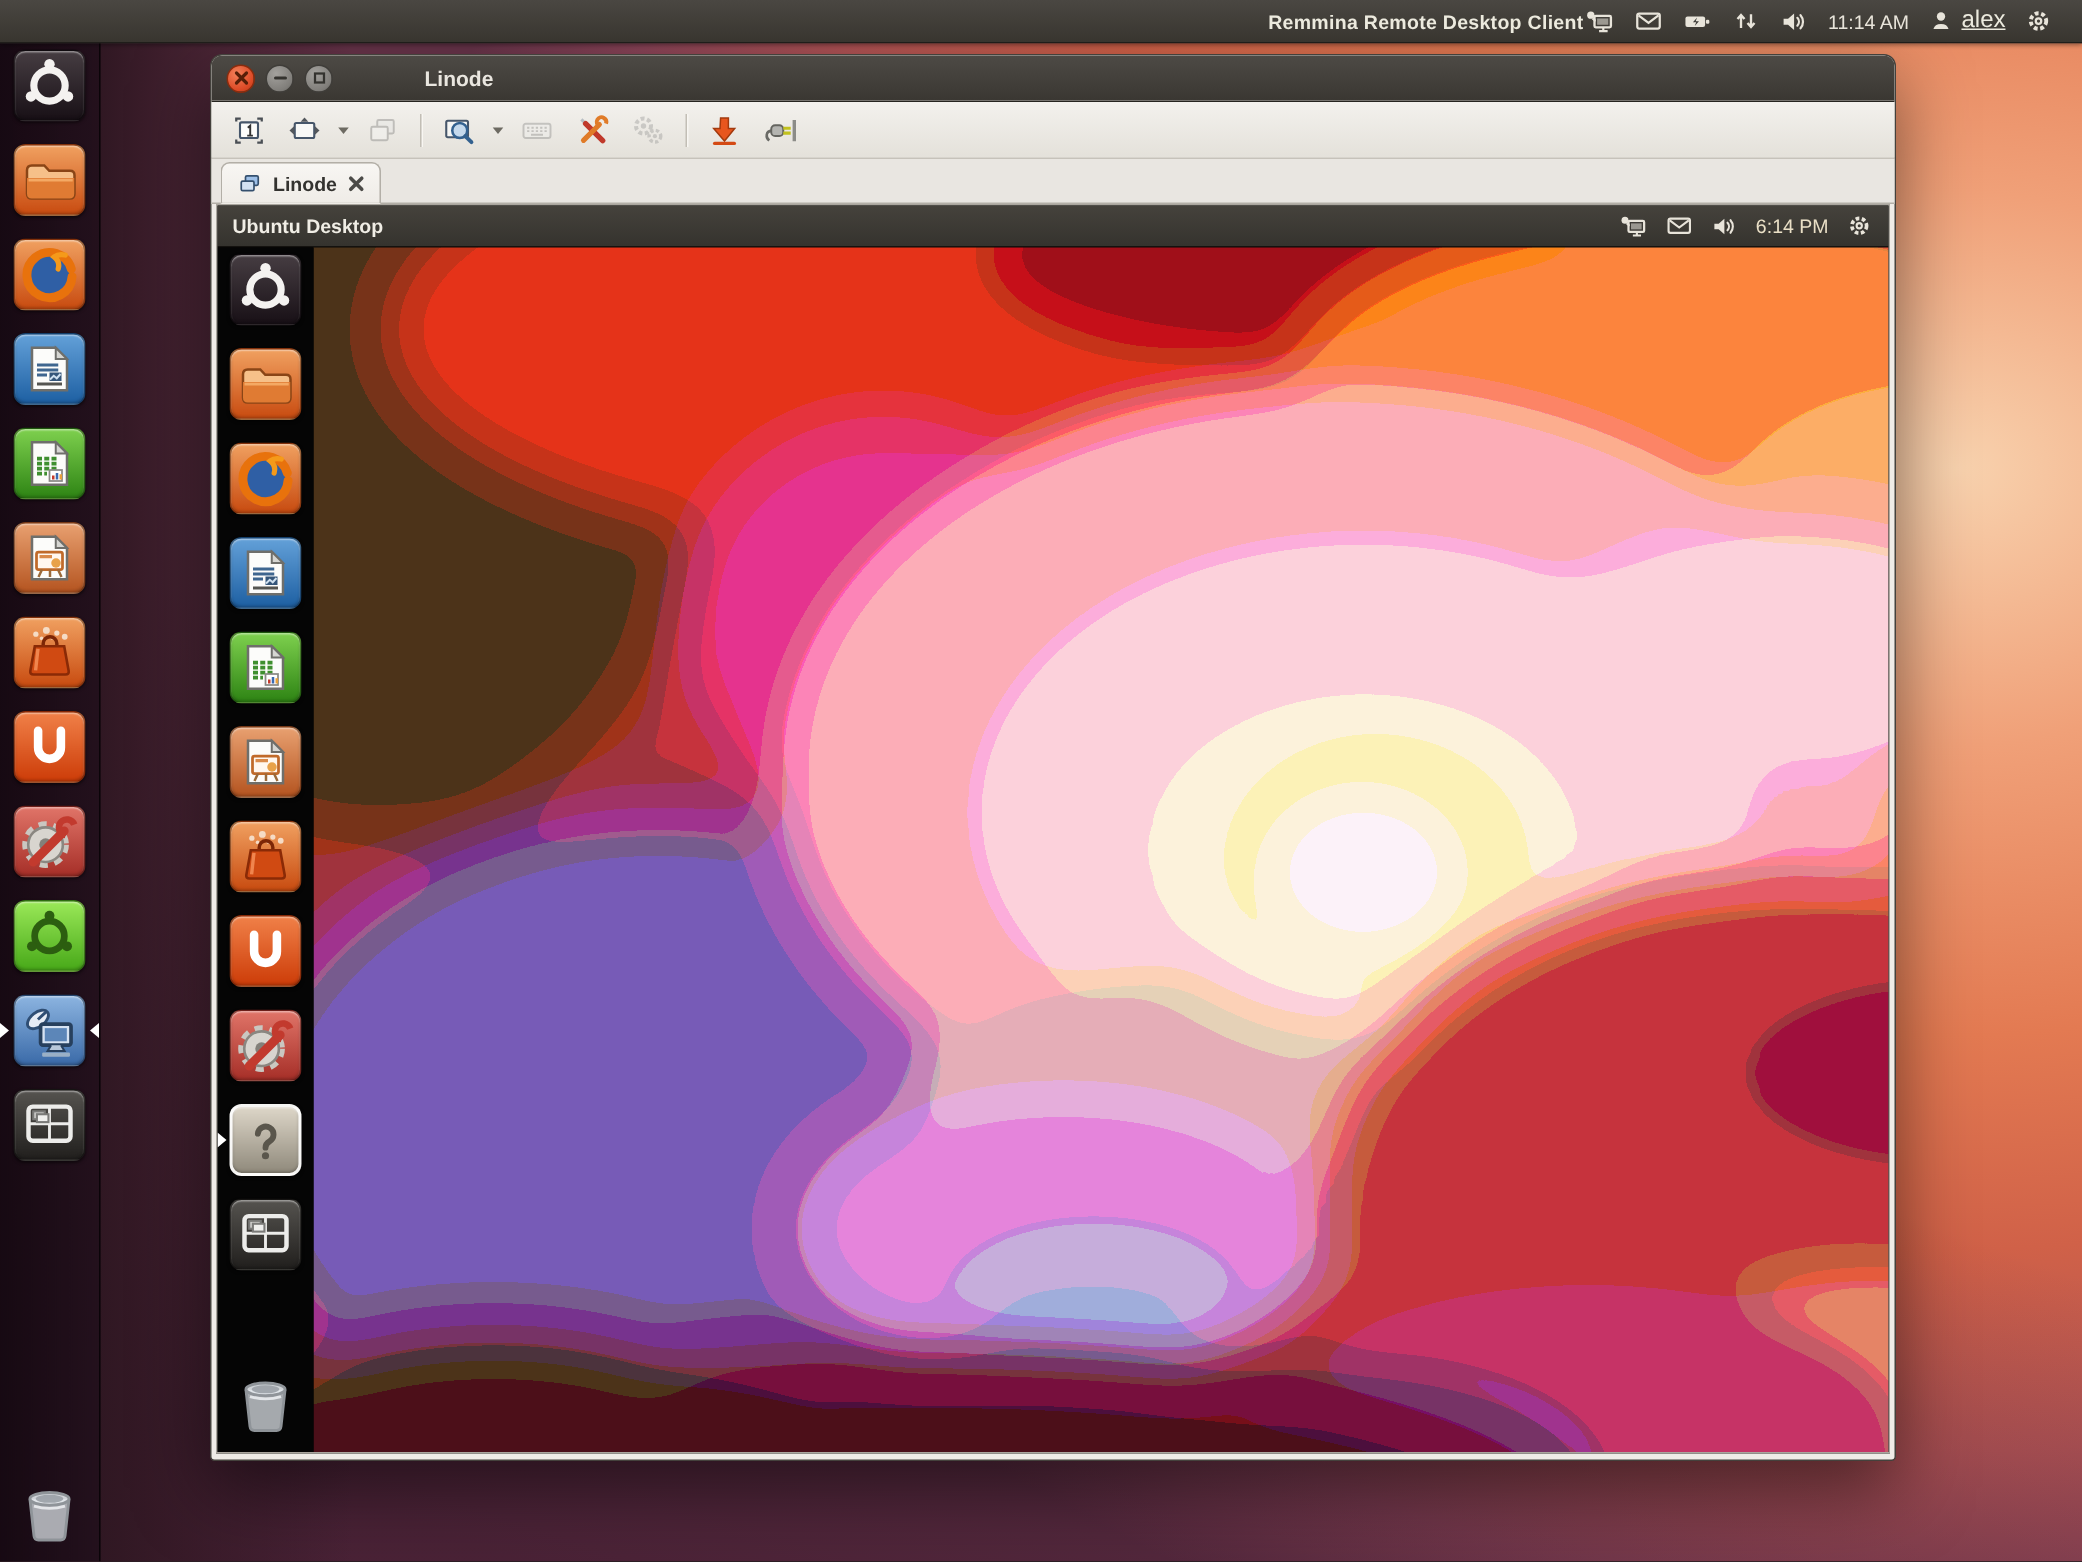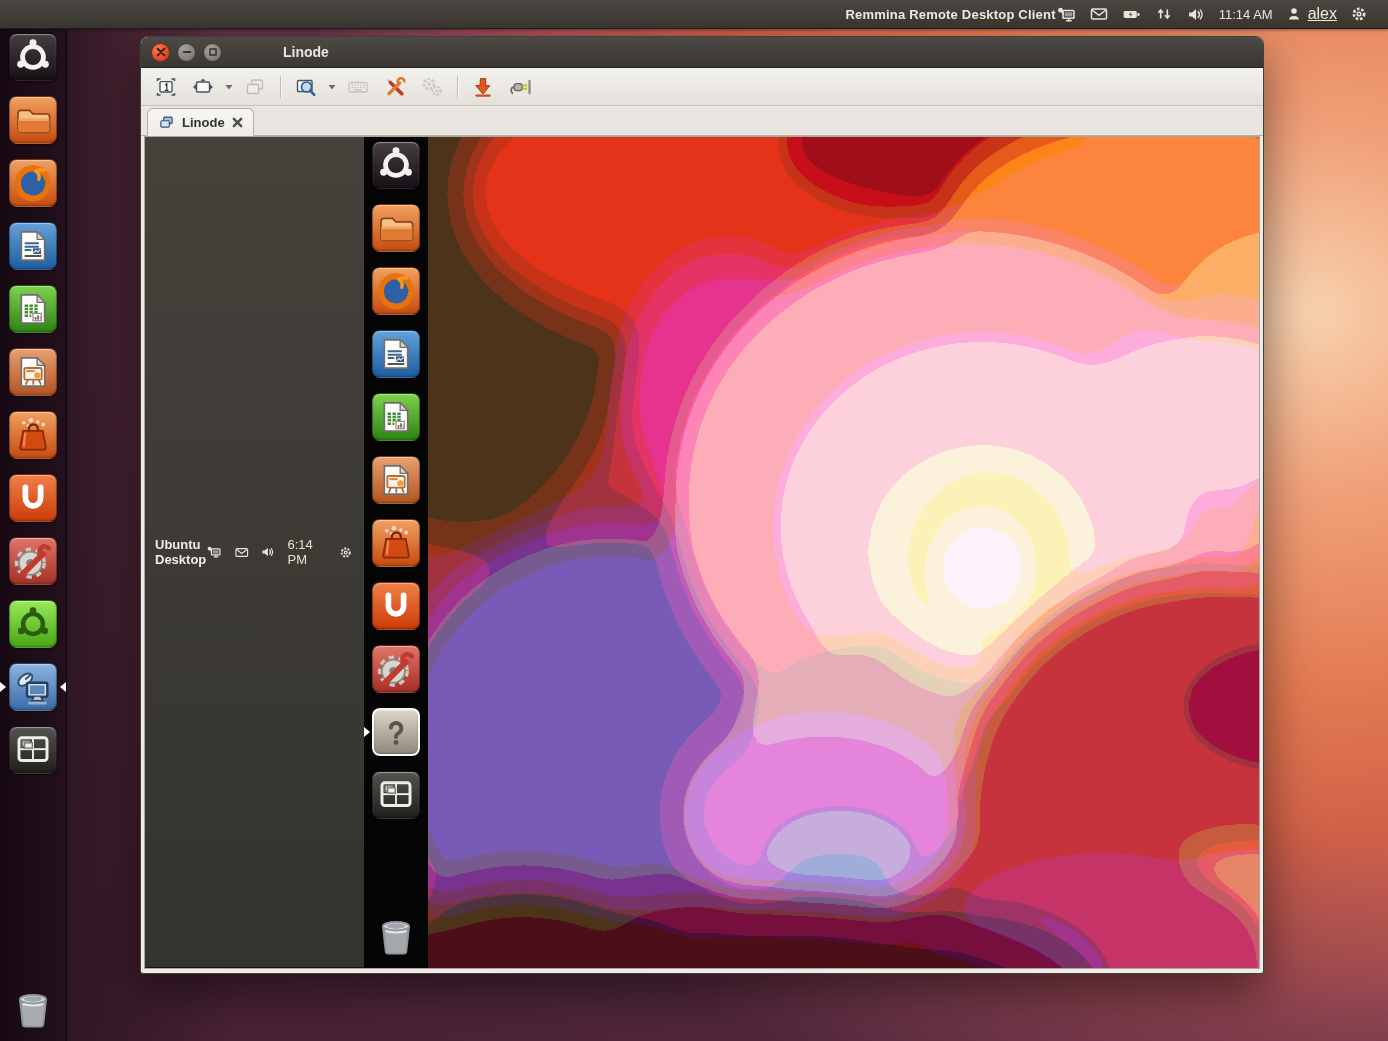--- a/index.html
+++ b/index.html
@@ -89,21 +89,21 @@
   }
   .tab{
     height:26px;margin-bottom:-1px;background:linear-gradient(#f8f6f3,#efece7);
     border:1px solid #b3afa7;border-bottom:1px solid #efece7;border-radius:6px 6px 0 0;
     display:flex;align-items:center;gap:7px;padding:0 10px;
   }
   .tab-label{font-size:13px;font-weight:bold;color:#33322f;}
   
   .remote-frame{
     flex:1 1 auto;margin:0 3px 4px 3px;border:1px solid #aaa69e;background:#000;
-    display:flex;flex-direction:row;overflow:hidden;
+    display:flex;flex-direction:column;overflow:hidden;text-align:center;
   }
   .remote-panel{
     flex:0 0 27px;background:linear-gradient(#45423c,#35332e);
     border-bottom:1px solid #14120f;
     display:flex;align-items:center;justify-content:space-between;color:#f0ede5;
   }
   .remote-panel .rptitle{font-size:13px;font-weight:bold;padding-left:10px;}
   .rtray{display:flex;align-items:center;gap:11px;padding-right:10px;}
   .rtray svg{display:block;color:#e8e4da;}
   .rtray .rtime{font-size:13px;color:#e9dfc6;}

